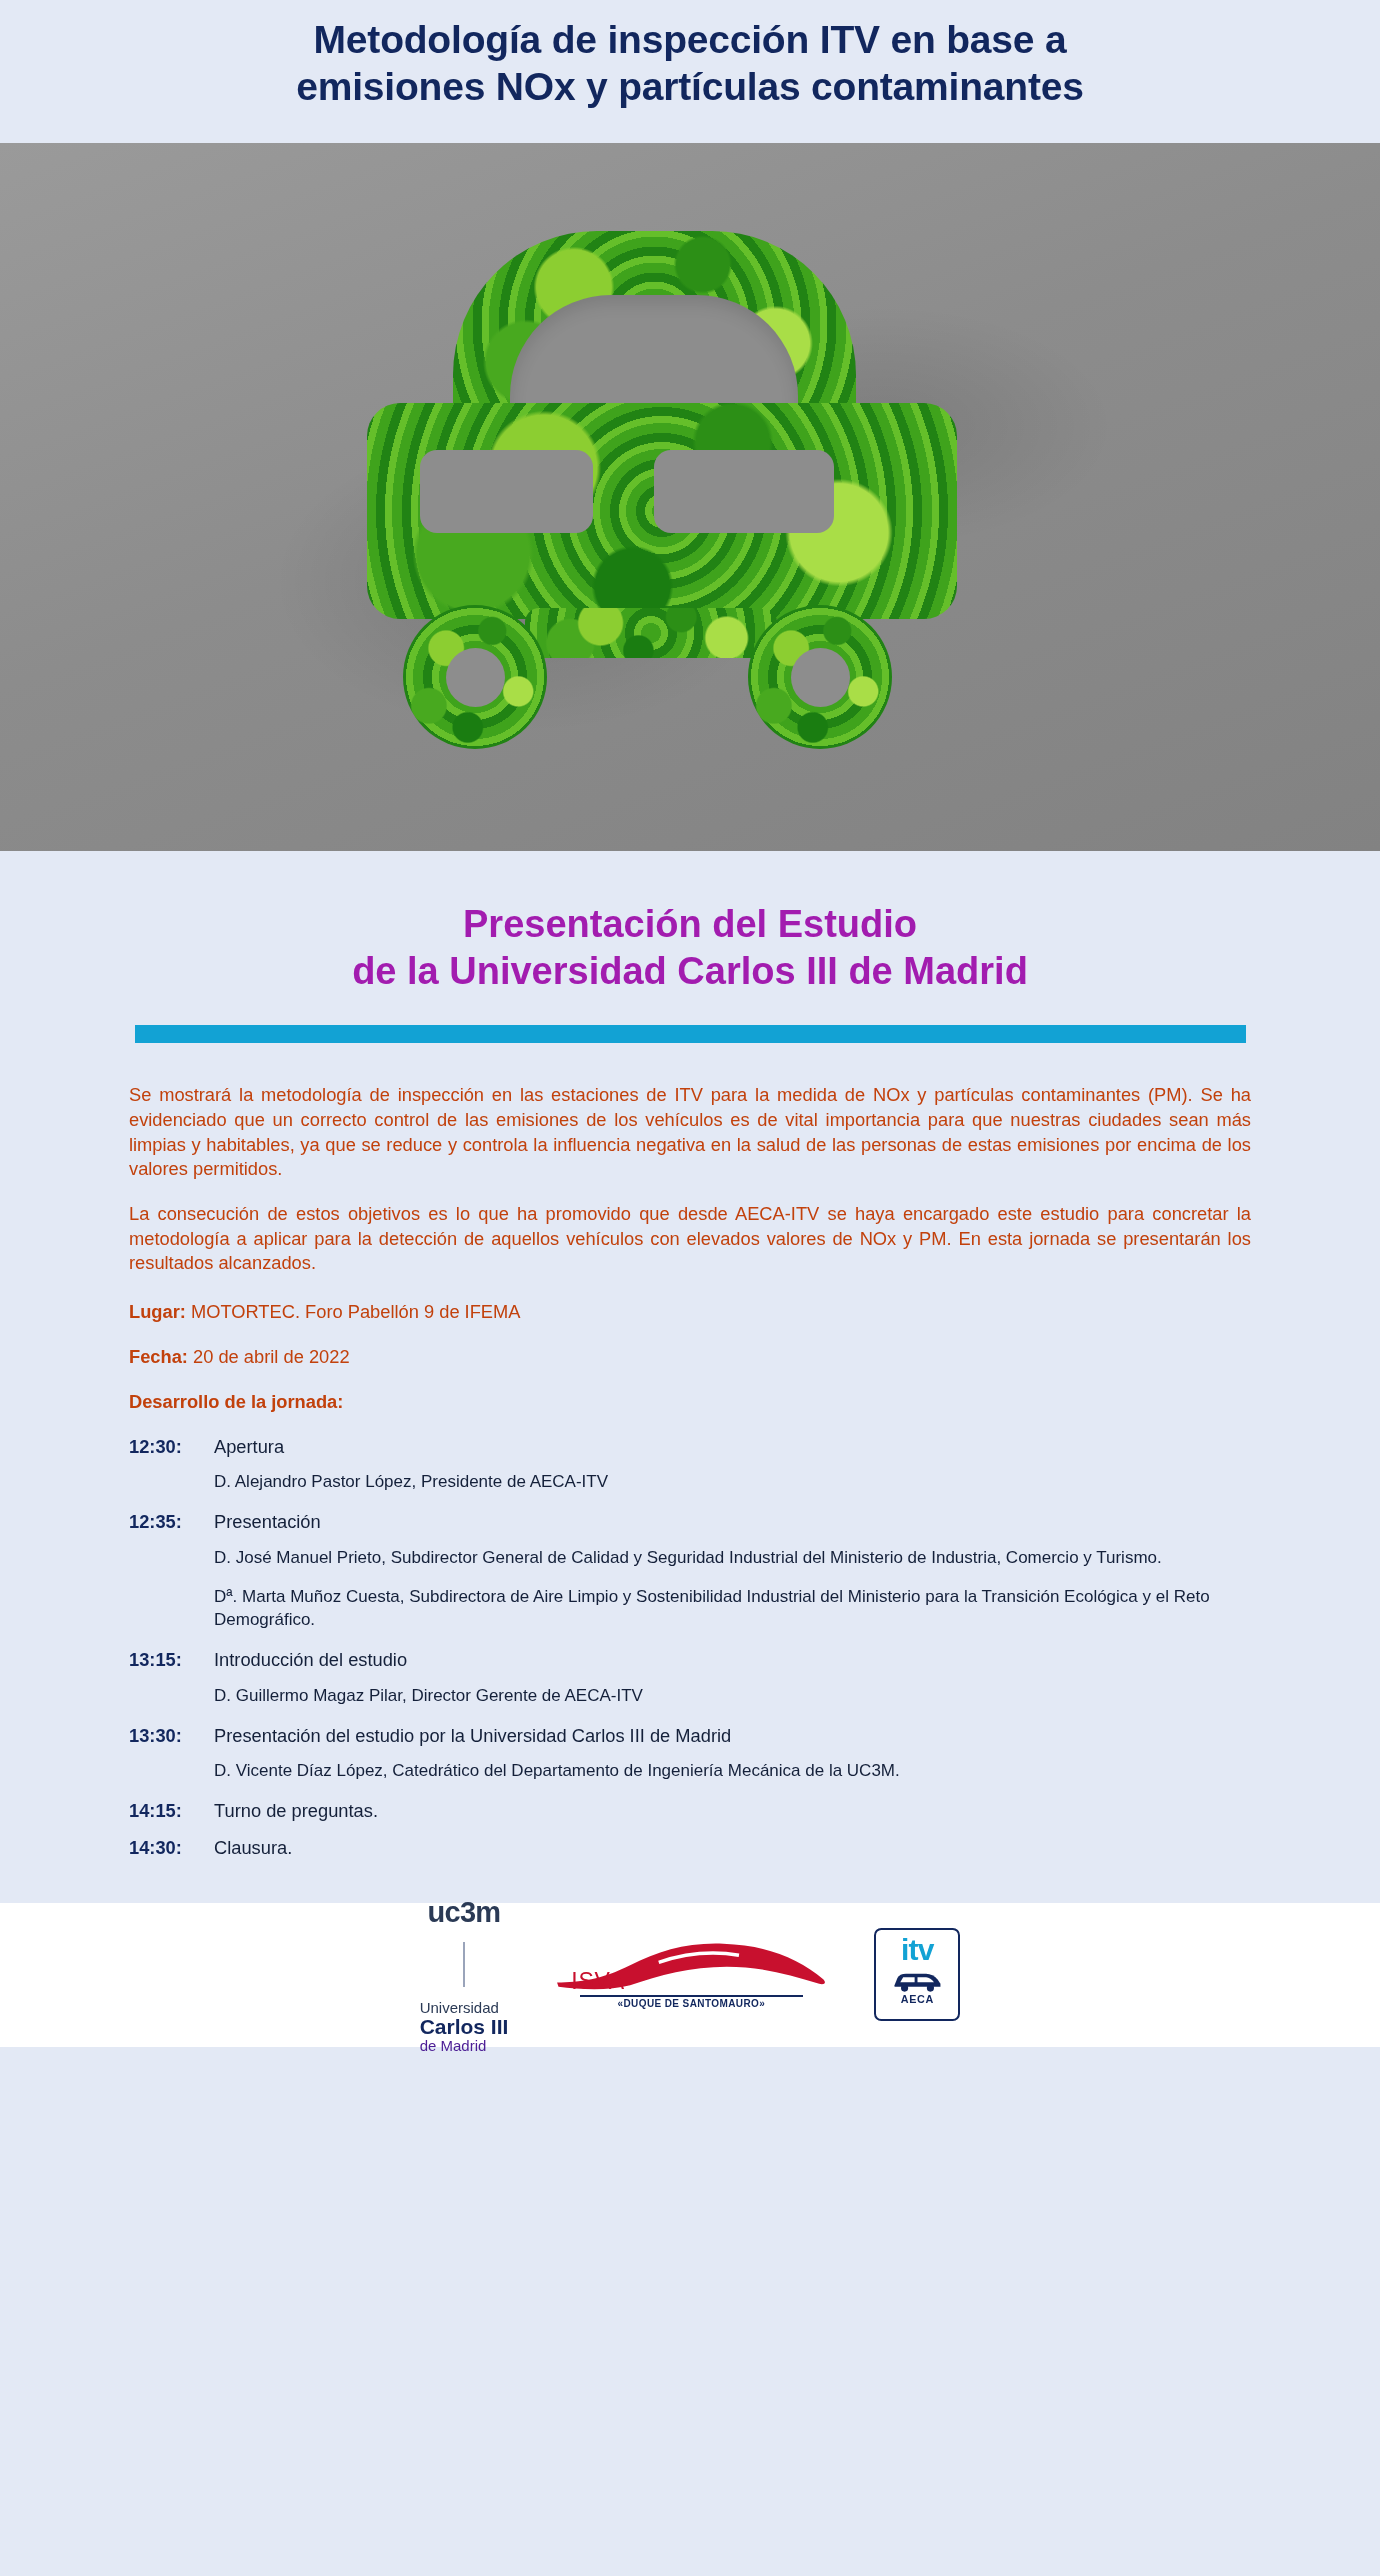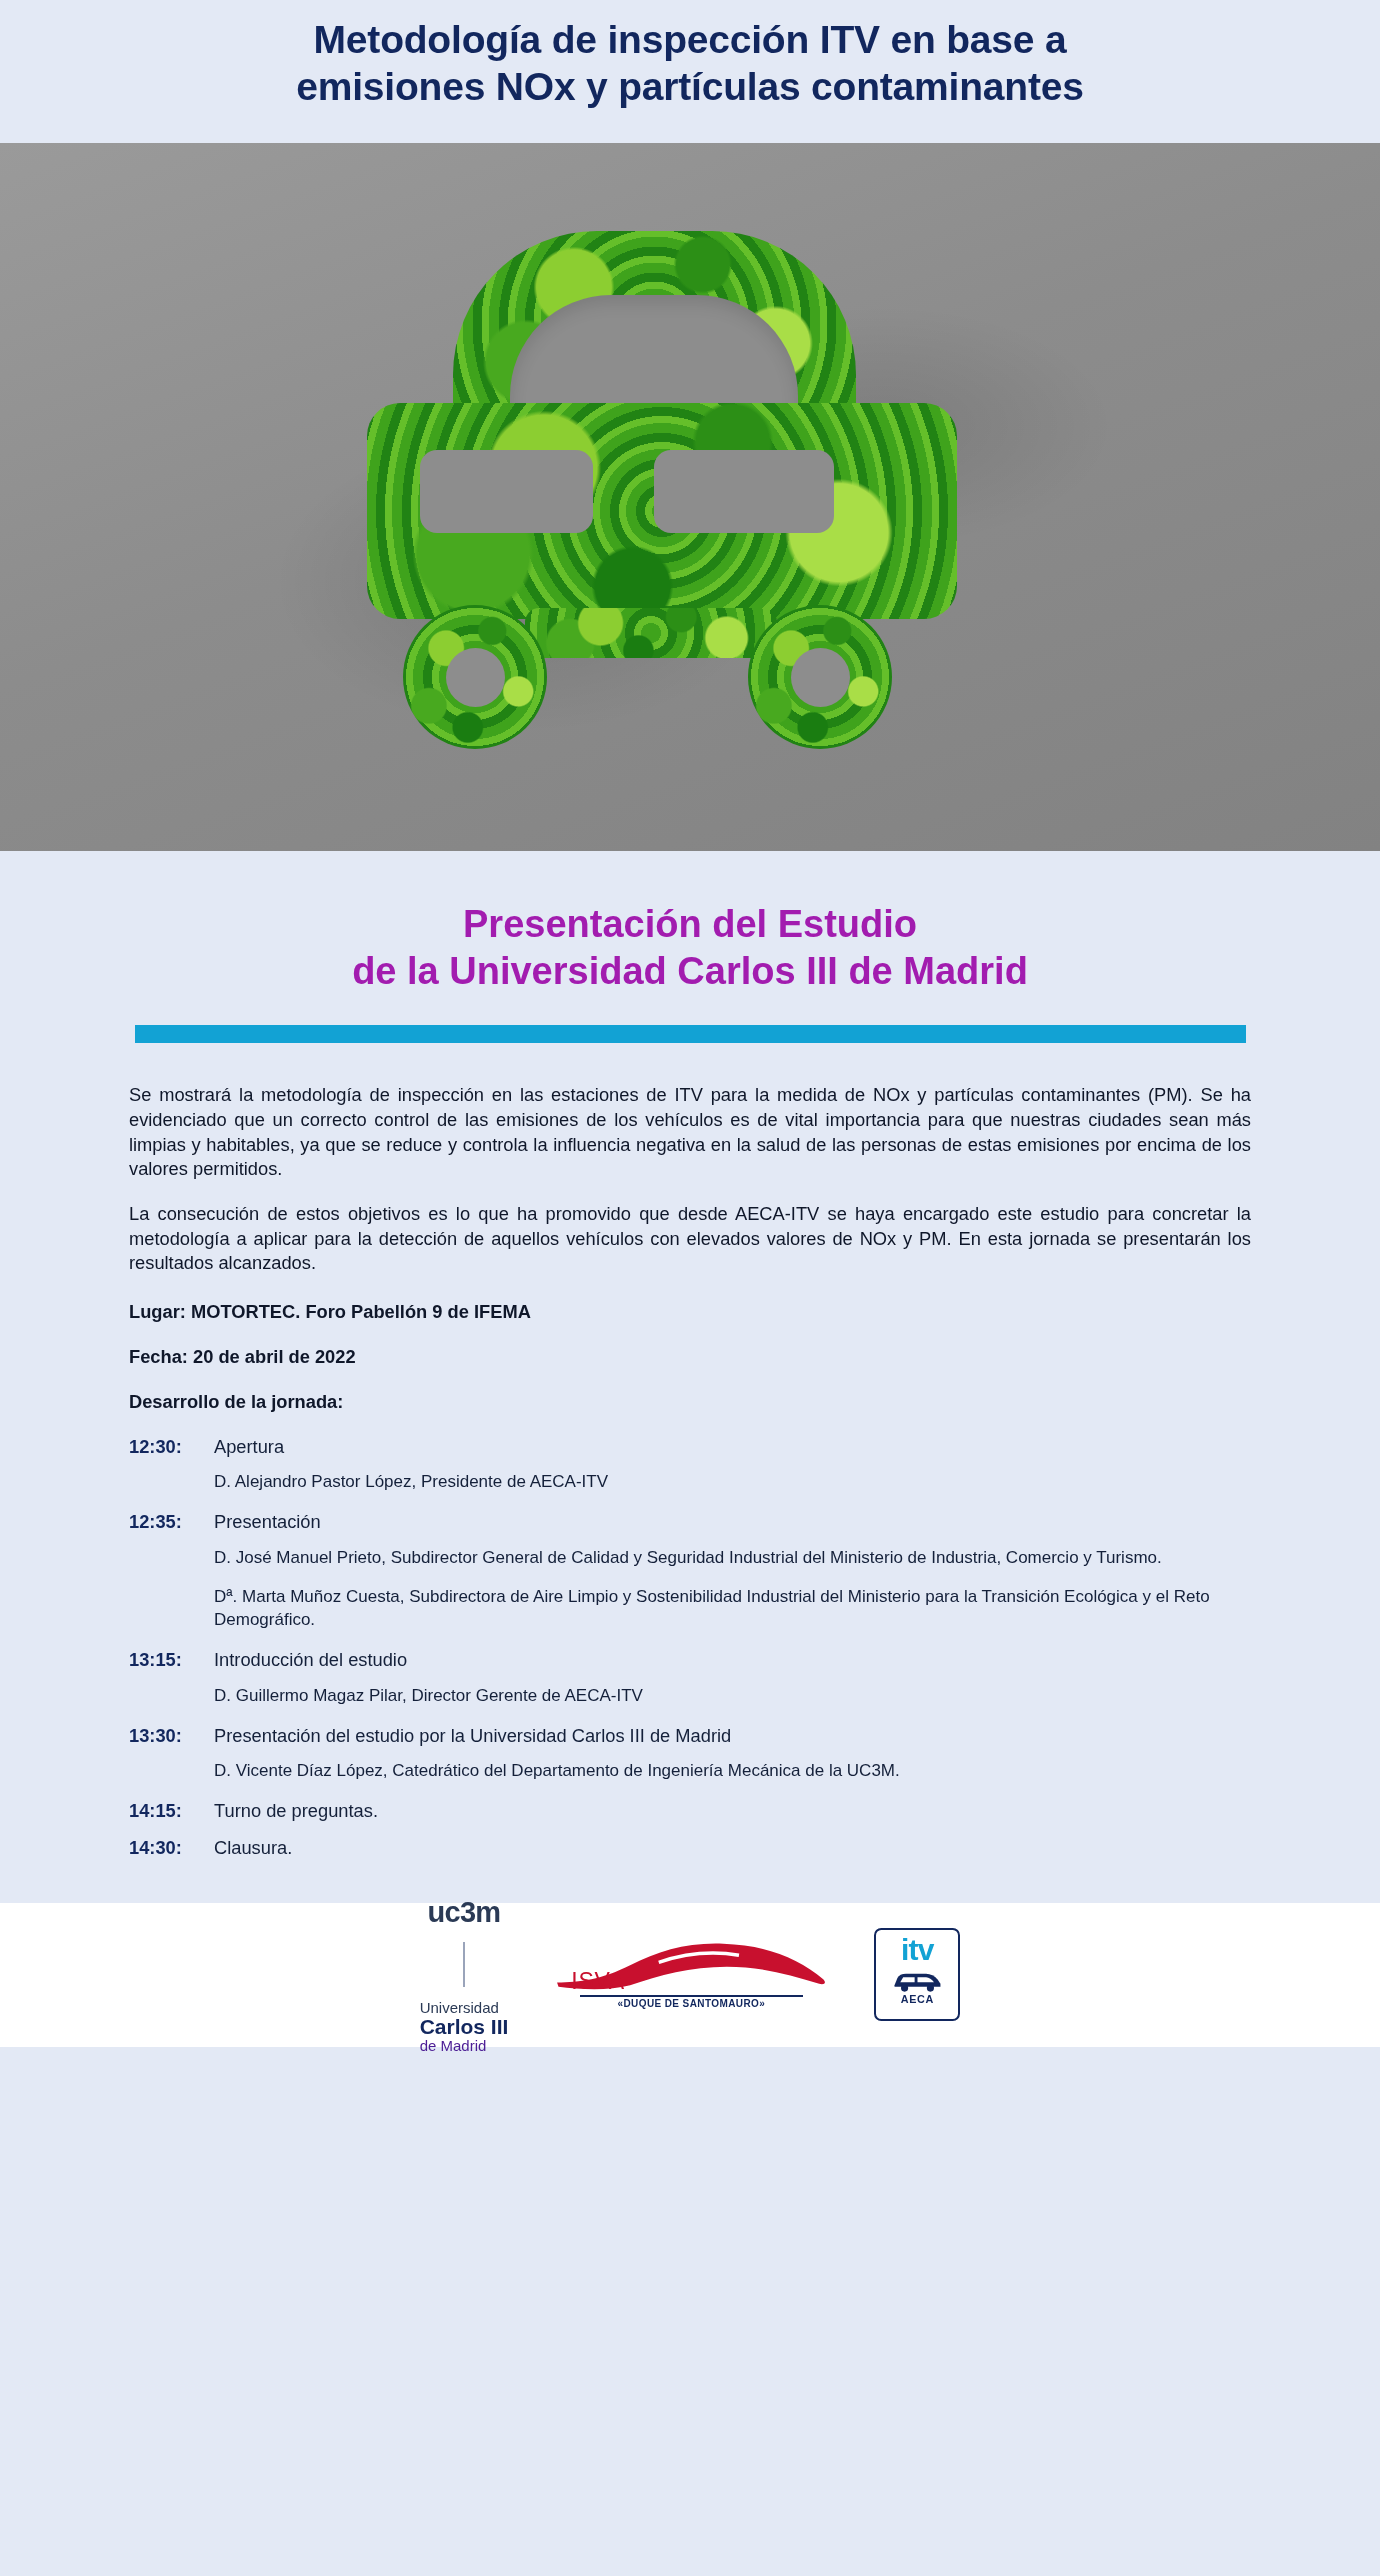--- a/index.html
+++ b/index.html
@@ -140,35 +140,35 @@
     background: #12a2d4;
     margin: 29px auto 0 auto;
   }
 
   
   .content {
     padding: 40px 129px 0 129px;
   }
   .content p {
     margin: 0 0 20px 0;
-    color: #0f172a;
+    color: #c2410c;
     font-size: 18.3px;
     line-height: 1.35;
     text-align: justify;
   }
 
   .facts { margin-top: 24.4px; }
   .fact {
     margin: 0 0 18.7px 0;
     font-size: 18.3px;
     color: #12275e;
     font-weight: bold;
   }
   .fact .fact-value {
-    font-weight: bold;
+    font-weight: normal;
   }
 
   
   .agenda { margin-top: 10px; }
   .agenda-row {
     display: flex;
     align-items: flex-start;
     margin-bottom: 13px;
   }
   .agenda-time {

